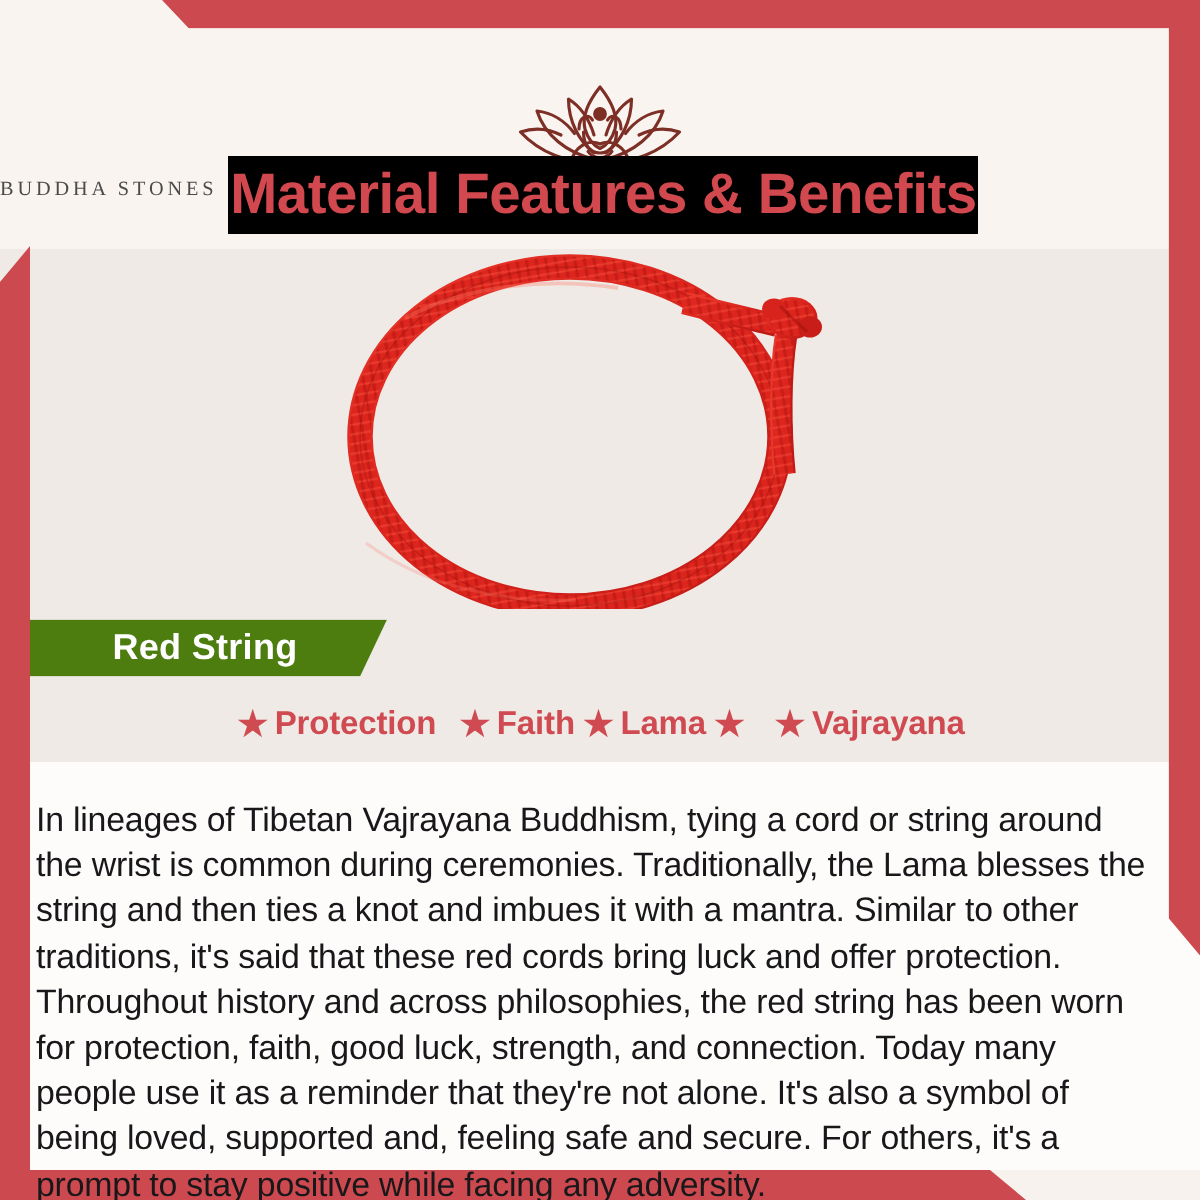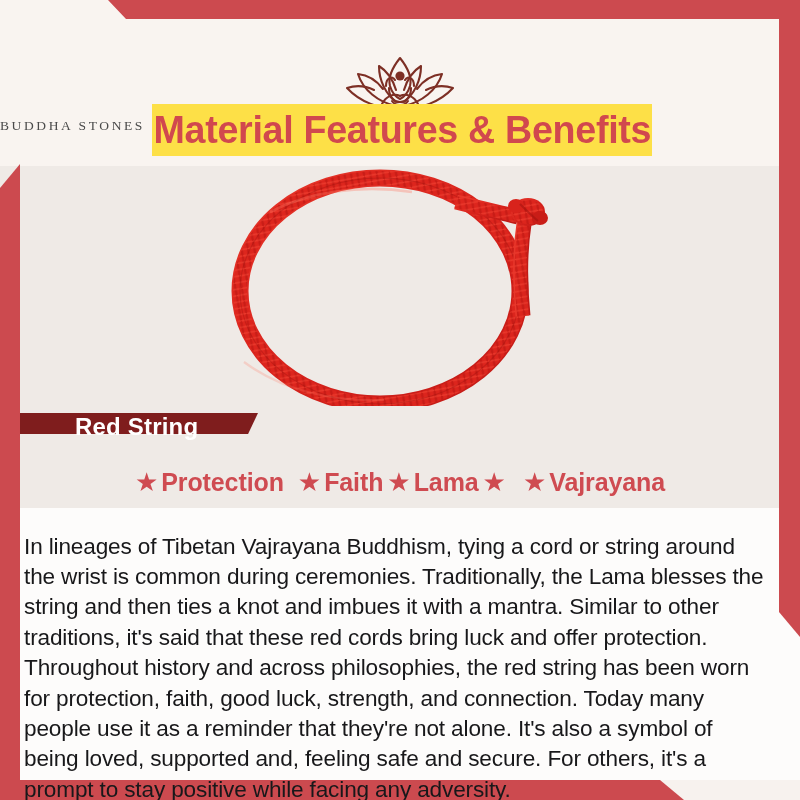--- a/index.html
+++ b/index.html
@@ -87,21 +87,21 @@
     letter-spacing: 2.6px;
     color: #4a4a4a;
     font-weight: 400;
   }
 
   
   .title-band {
     position: absolute;
     left: 152px; top: 104px;
     width: 500px; height: 52px;
-    background: #fde047;
+    background: #000000;
     display: flex;
     align-items: center;
     justify-content: center;
   }
   .title-text {
     font-family: "Liberation Sans Narrow", "Liberation Sans", sans-serif;
     font-size: 38px;
     font-weight: bold;
     color: #d1484e;
     letter-spacing: -0.3px;
@@ -114,25 +114,25 @@
     position: absolute;
     left: 20px; top: 166px;
     width: 760px; height: 240px;
   }
   .photo svg { display: block; }
 
   
   .ribbon {
     position: absolute;
     left: 20px; top: 413px;
-    width: 238px; height: 21px;
-    background: #7f1d1d;
+    width: 238px; height: 38px;
+    background: #4d7c0f;
     clip-path: polygon(0 0, 238px 0, 220px 38px, 0 38px);
     display: flex;
-    align-items: flex-start;
+    align-items: center;
   }
   .ribbon-text {
     margin-left: 55px;
     font-family: "Liberation Sans Narrow", "Liberation Sans", sans-serif;
     font-size: 24px;
     font-weight: bold;
     color: #ffffff;
     letter-spacing: 0.2px;
   }
 
@@ -153,21 +153,21 @@
   }
   .benefit + .benefit { margin-left: 4px; }
   .star {
     color: #cf4b51;
     font-size: 26px;
     line-height: 1;
     margin-right: 3px;
   }
   .benefit-label {
     font-family: "Liberation Sans Narrow", "Liberation Sans", sans-serif;
-    font-size: 25px;
+    font-size: 22px;
     font-weight: bold;
     color: #cf4b51;
     letter-spacing: -0.1px;
   }
   .benefit.gap-after { margin-right: 10px; }
 
   
   .body-copy {
     position: absolute;
     left: 24px; top: 509px;

